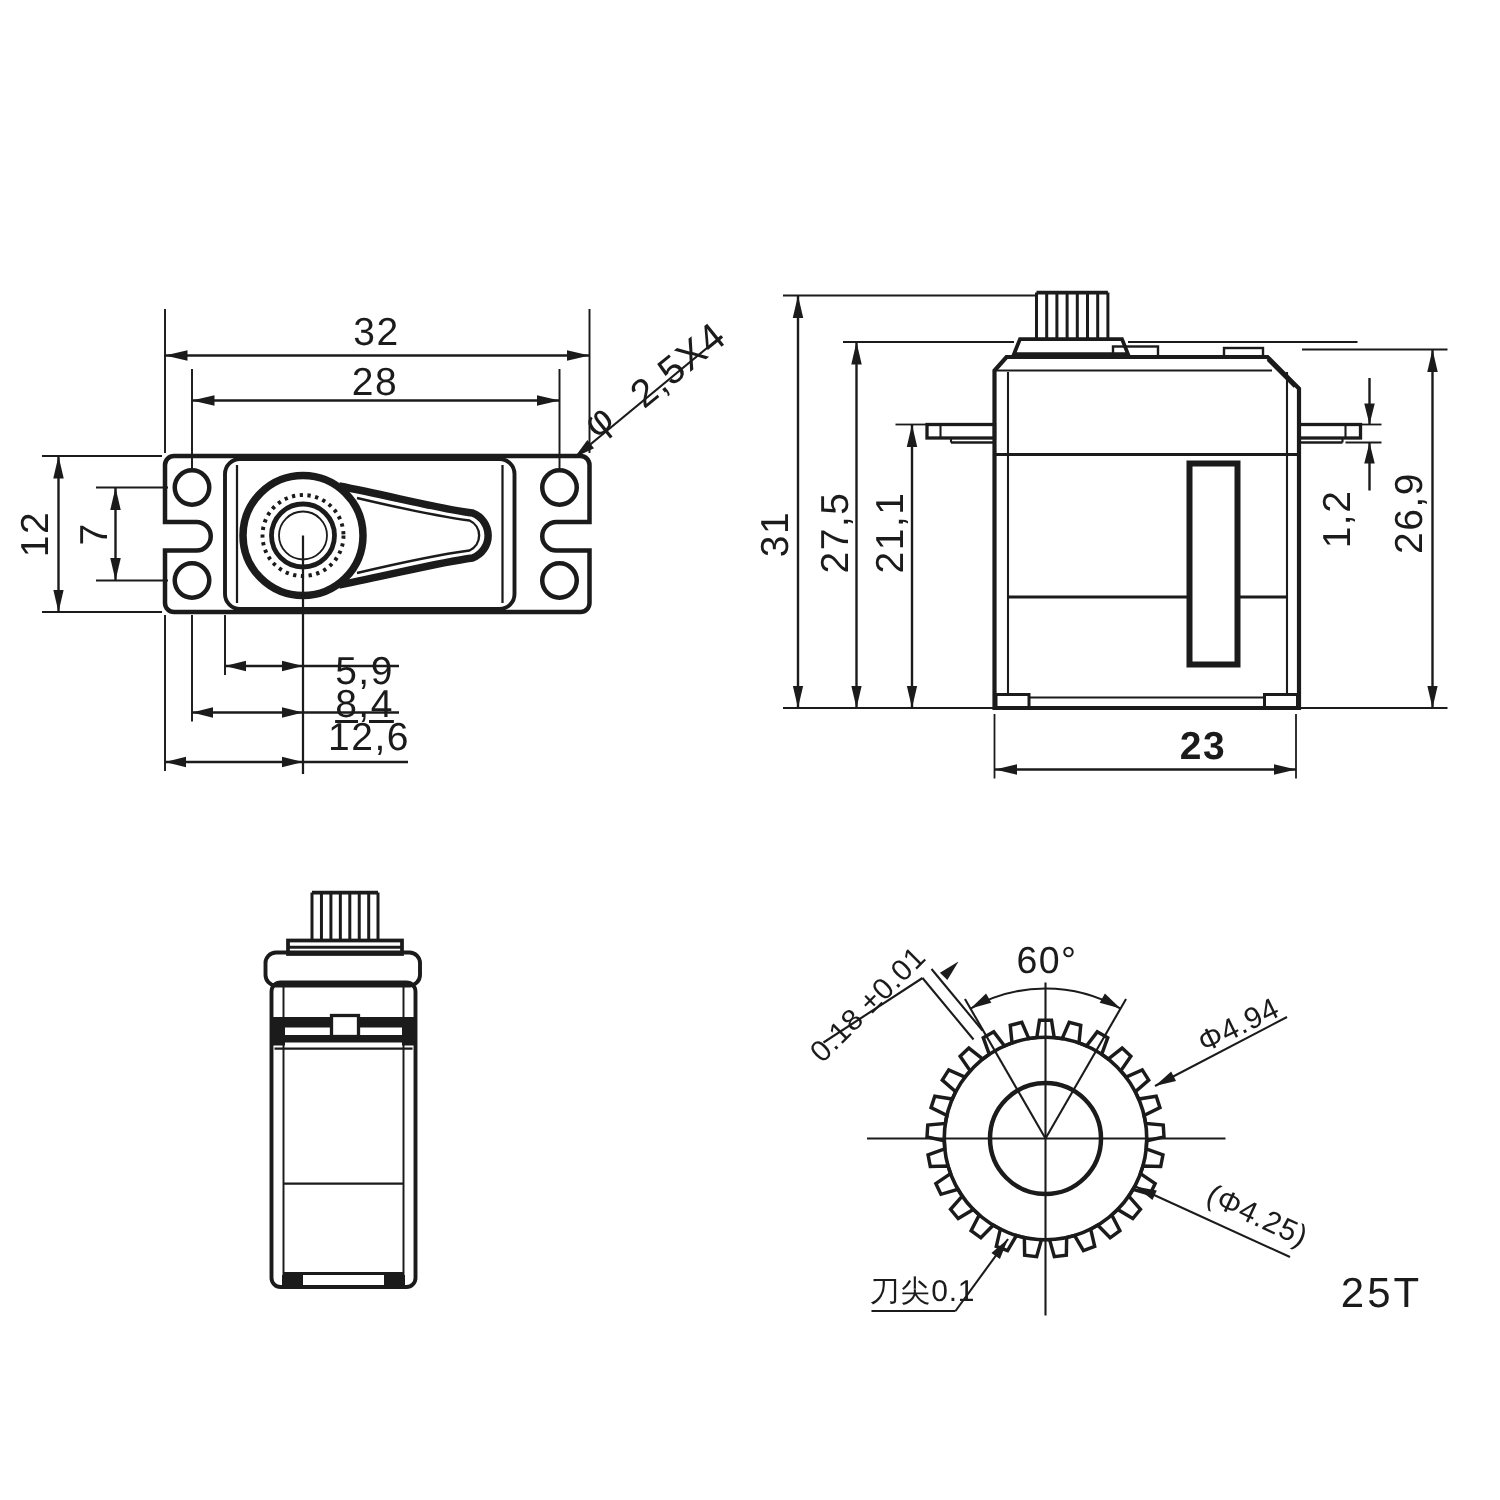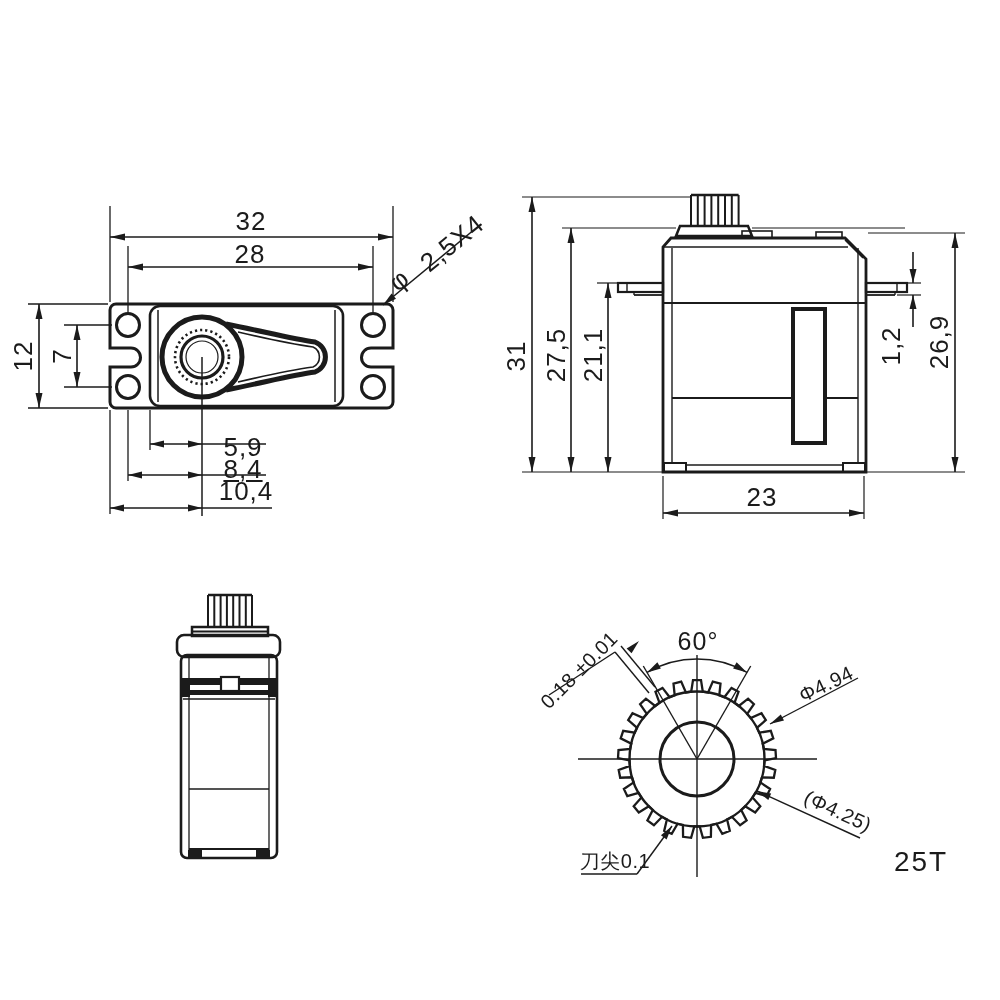--- a/index.html
+++ b/index.html
@@ -214,30 +214,30 @@
     </g>
   </g>
 </svg>
 
 <div class="dim" style="left:251px;top:221px;">32</div>
 <div class="dim" style="left:250px;top:254px;">28</div>
 <div class="dim rot-90" style="left:23px;top:356px;">12</div>
 <div class="dim rot-90" style="left:62px;top:356px;">7</div>
 <div class="dim" style="left:243px;top:427px;margin-top:20px;">5,9</div>
 <div class="dim" style="left:243px;top:469px;text-decoration:underline;">8,4</div>
-<div class="dim" style="left:246px;top:491px;">10,4</div>
+<div class="dim" style="left:246px;top:491px;">12,6</div>
 <div class="dim" style="left:399px;top:280px;transform:translate(-50%,-50%) rotate(-39deg);">φ</div>
 <div class="dim" style="left:452px;top:243px;transform:translate(-50%,-50%) rotate(-39deg);">2,5X4</div>
 
 <div class="dim rot-90" style="left:516px;top:356px;">31</div>
 <div class="dim rot-90" style="left:556px;top:355px;">27,5</div>
 <div class="dim rot-90" style="left:593px;top:355px;">21,1</div>
 <div class="dim rot-90" style="left:891px;top:346px;">1,2</div>
 <div class="dim rot-90" style="left:939px;top:342px;">26,9</div>
-<div class="dim" style="left:762px;top:497px;">23</div>
+<div class="dim" style="left:802px;top:497px;font-weight:bold;">23</div>
 
 <div class="dim mid" style="left:698px;top:641px;">60°</div>
 <div class="dim small" style="left:579px;top:670px;transform:translate(-50%,-50%) rotate(-45deg);">0.18 ±0.01</div>
 <div class="dim small" style="left:826px;top:684px;transform:translate(-50%,-50%) rotate(-26deg);">Φ4.94</div>
 <div class="dim small" style="left:838px;top:811px;transform:translate(-50%,-50%) rotate(25deg);">(Φ4.25)</div>
 <div class="dim small" style="left:615px;top:861px;">刀尖0.1</div>
 <div class="dim big" style="left:921px;top:862px;">25T</div>
 
 </div>
 

